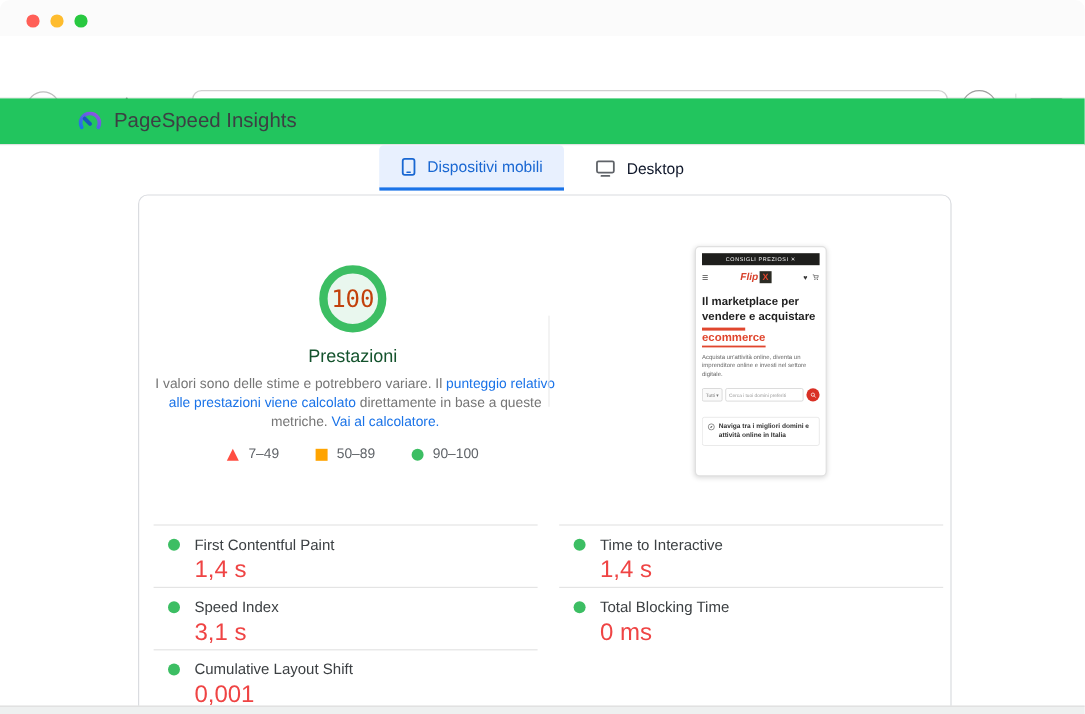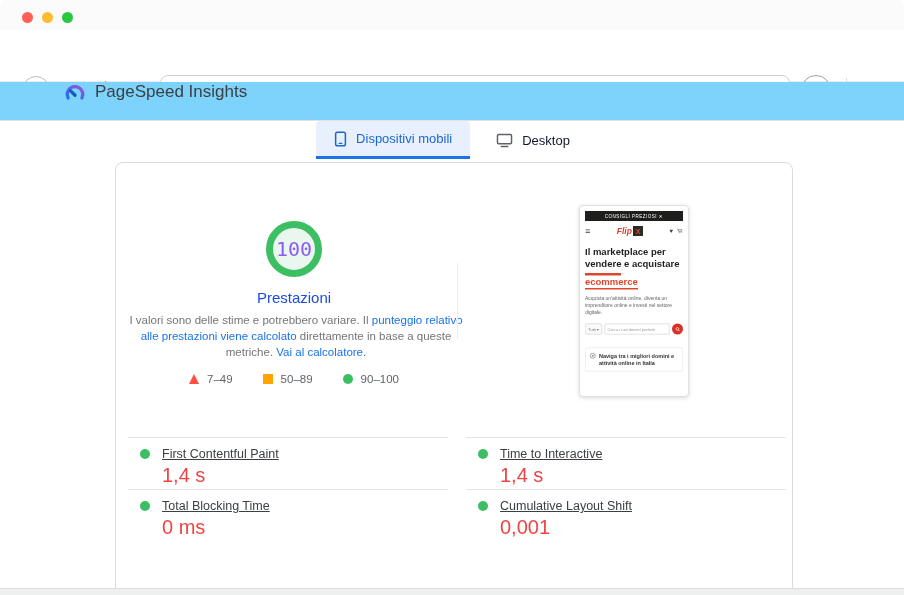--- a/index.html
+++ b/index.html
@@ -22,33 +22,33 @@
   .home{left:127px;top:48px;width:22px;height:24px;}
   .searchbar{position:absolute;left:160px;top:45px;width:630px;height:30px;border:1px solid #d0d0d0;border-radius:8px;background:#fff;display:flex;align-items:center;padding:0 12px;}
   .searchbar .ph{color:#9aa0a6;font-size:13px;margin-left:10px;flex:1;}
   .sb-right{display:flex;align-items:center;gap:14px;color:#8a8a8a;}
   .dots{font-size:11px;letter-spacing:2px;color:#8a8a8a;}
   .profile{position:absolute;left:801px;top:45px;width:30px;height:30px;border:1.5px solid #9e9e9e;border-radius:50%;display:flex;align-items:center;justify-content:center;overflow:hidden;}
   .tb-divider{position:absolute;left:846px;top:48px;width:1px;height:24px;background:#dcdcdc;}
   .burger{position:absolute;left:858px;top:52px;width:28px;height:18px;display:flex;flex-direction:column;justify-content:space-between;}
   .burger span{display:block;height:2.6px;background:#757575;border-radius:2px;}
   
-  .psi-header{position:absolute;top:82px;left:0;width:904px;height:39px;background:#7dd3fc;border-bottom:1px solid #e2e2e2;display:flex;padding-left:64px;gap:9px;}
+  .psi-header{position:absolute;top:82px;left:0;width:904px;height:39px;background:#22c55e;border-bottom:1px solid #e2e2e2;display:flex;align-items:center;padding-left:64px;gap:9px;}
   .psi-title{font-size:17px;color:#3c4043;}
   
   .tabs{position:absolute;top:121px;left:0;width:904px;height:38px;display:flex;justify-content:center;align-items:stretch;gap:8px;background:#fff;}
   .tab{display:flex;align-items:center;gap:9px;padding:0 18px;font-size:13px;cursor:pointer;}
   .tab.active{background:#e8f0fe;color:#1967d2;font-weight:normal;border-bottom:3px solid #1a73e8;border-radius:4px 4px 0 0;}
   .tab.inactive{color:#0f172a;}
   
   .card{position:absolute;left:115px;top:162px;width:678px;height:470px;border:1px solid #dadce0;border-radius:8px;background:#fff;}
   .score-col{position:absolute;left:12px;top:58px;width:332px;text-align:center;}
   .gauge{width:56px;height:56px;border:7px solid #3cbe63;border-radius:50%;background:#e9f7ee;margin:0 auto;display:flex;align-items:center;justify-content:center;
-         font-family:"DejaVu Sans Mono", monospace;font-size:20px;color:#8b5cf6;}
-  .score-label{margin-top:12px;font-size:15px;color:#1d4ed8;}
+         font-family:"DejaVu Sans Mono", monospace;font-size:20px;color:#c2410c;}
+  .score-label{margin-top:12px;font-size:15px;color:#14532d;}
   .desc{margin:6px auto 0;width:336px;font-size:11.5px;line-height:16px;color:#757575;}
   .lnk{color:#1a73e8;cursor:pointer;}
   .legend{margin-top:13px;display:flex;justify-content:center;gap:30px;align-items:center;font-size:11.5px;color:#5f6368;}
   .legend-item{display:flex;align-items:center;gap:8px;}
   .shape-tri{width:0;height:0;border-left:5.5px solid transparent;border-right:5.5px solid transparent;border-bottom:10px solid #ff4e42;}
   .shape-sq{width:10px;height:10px;background:#ffa400;}
   .shape-dot{width:10px;height:10px;border-radius:50%;background:#3cbe63;}
   .divider-v{position:absolute;left:341px;top:100px;width:1px;height:76px;background:#ececec;}
   
   .thumb{position:absolute;left:463px;top:42px;width:110px;height:192px;background:#fff;border:1px solid #e0e0e0;border-radius:4px;
@@ -69,21 +69,21 @@
   .s-select{width:34px;height:22px;border:1px solid #c5c5c5;border-radius:3px;font-size:8px;color:#777;display:flex;align-items:center;justify-content:center;gap:2px;background:#fafafa;}
   .s-input{flex:1;height:22px;border:1px solid #c5c5c5;border-radius:3px;display:flex;align-items:center;padding:0 5px;font-size:8px;color:#999;background:#fff;}
   .s-go{width:22px;height:22px;border-radius:50%;background:#d93025;display:flex;align-items:center;justify-content:center;flex:0 0 22px;}
   .s-banner{margin-top:26px;border:1px solid #dcdcdc;border-radius:4px;padding:8px;font-size:11px;font-weight:bold;color:#333;line-height:15px;display:flex;gap:6px;align-items:flex-start;}
   
   .metrics-head{position:absolute;left:12px;top:252px;width:658px;display:flex;justify-content:space-between;align-items:center;}
   .metrics-title{font-size:11px;color:#80868b;letter-spacing:0.6px;}
   .expand{font-size:11.5px;color:#5f6368;cursor:pointer;}
   .mgrid{position:absolute;left:12px;top:274px;width:658px;display:grid;grid-template-columns:1fr 1fr;column-gap:18px;}
   .mcell{border-top:1px solid #e4e4e4;padding:9px 0 9px 12px;height:52px;}
-  .mrow{display:flex;align-items:center;gap:12px;font-size:12.5px;color:#3c4043;text-decoration:underline;}
+  .mrow{display:flex;align-items:center;gap:12px;font-size:12.5px;color:#3c4043;}
   .mdot{width:10px;height:10px;border-radius:50%;background:#3cbe63;flex:0 0 10px;}
   .mvalue{margin:3px 0 0 22px;font-size:20px;color:#ef4444;}
   
   .bottom-strip{position:absolute;left:0;top:588px;width:904px;height:7px;background:#eef0f0;border-top:1px solid #dedede;}
   svg{display:block;}
 </style>
 </head>
 <body>
 
 <div class="titlebar">
@@ -257,20 +257,27 @@
     <div class="mcell">
       <div class="mrow">
         <span class="mdot"></span>
         <span>Time to Interactive</span>
       </div>
       <div class="mvalue">1,4 s</div>
     </div>
     <div class="mcell">
       <div class="mrow">
         <span class="mdot"></span>
+        <span>Speed Index</span>
+      </div>
+      <div class="mvalue">3,1 s</div>
+    </div>
+    <div class="mcell">
+      <div class="mrow">
+        <span class="mdot"></span>
         <span>Total Blocking Time</span>
       </div>
       <div class="mvalue">0 ms</div>
     </div>
     <div class="mcell">
       <div class="mrow">
         <span class="mdot"></span>
         <span>Cumulative Layout Shift</span>
       </div>
       <div class="mvalue">0,001</div>

